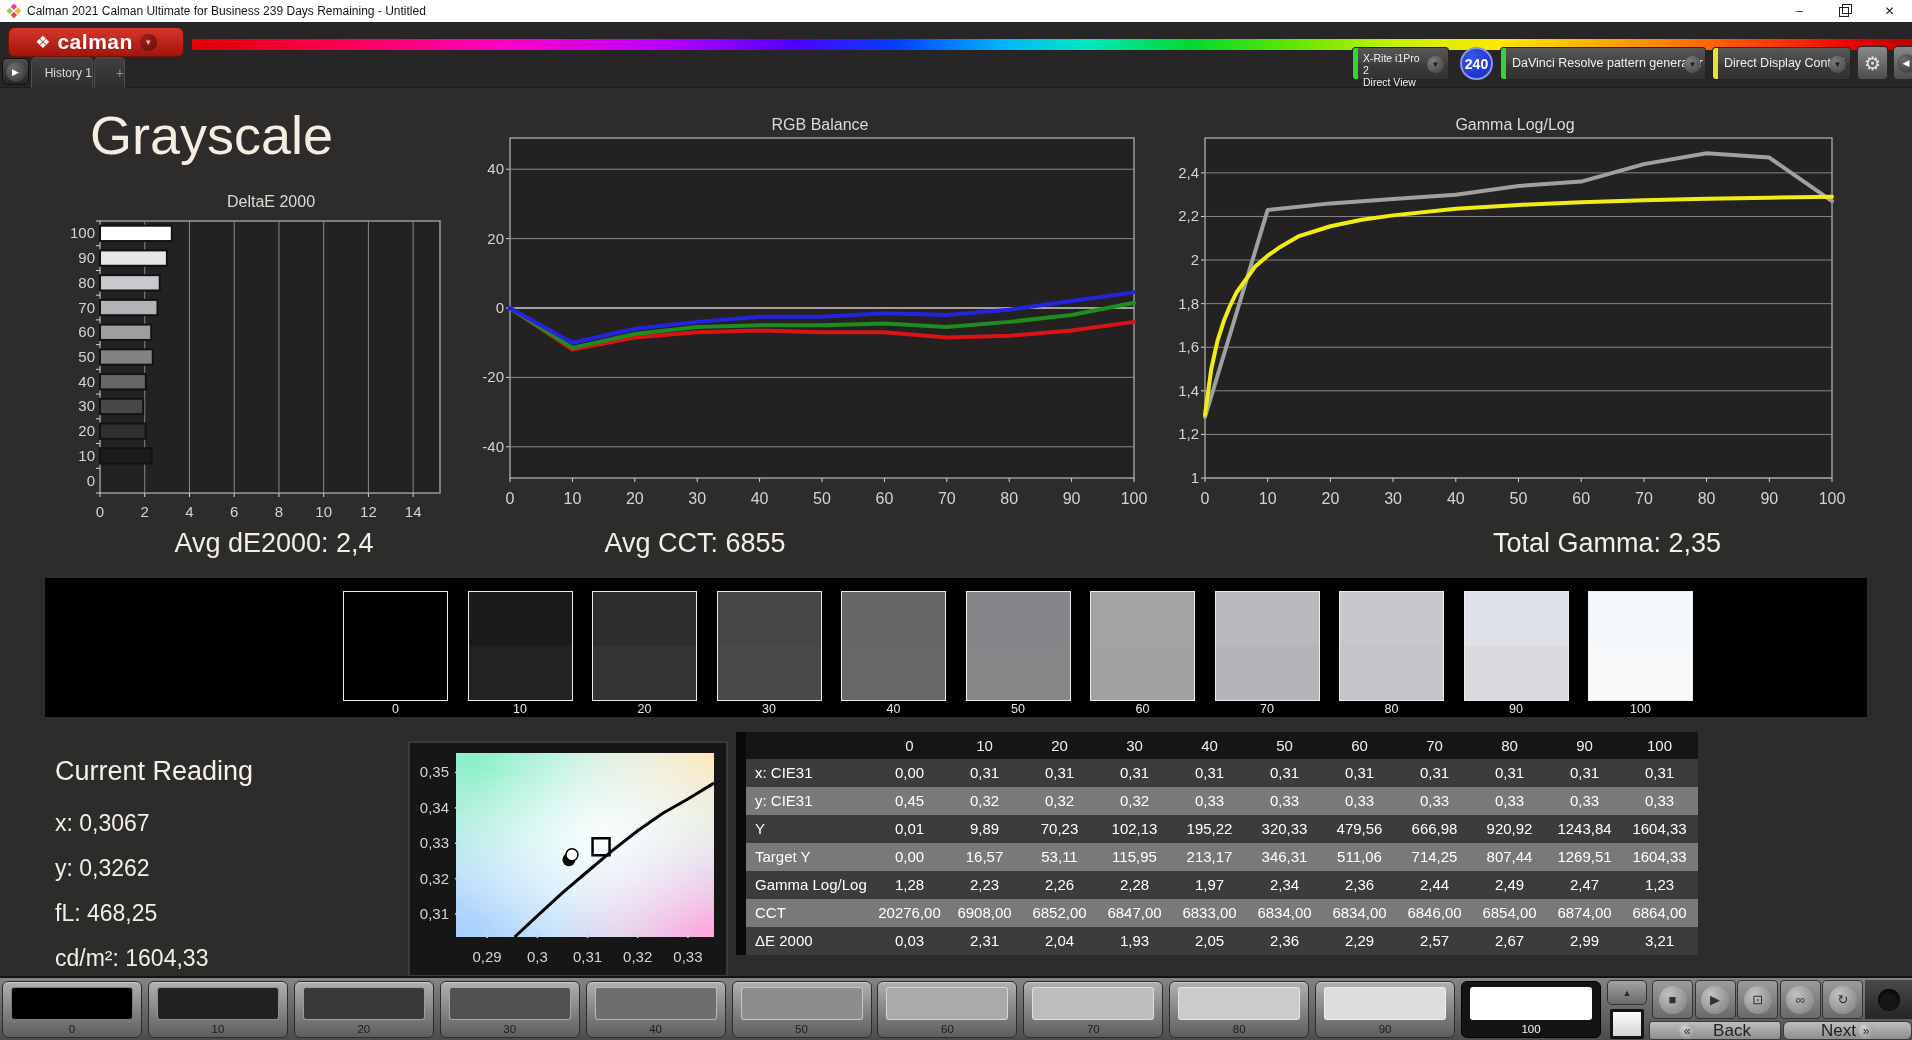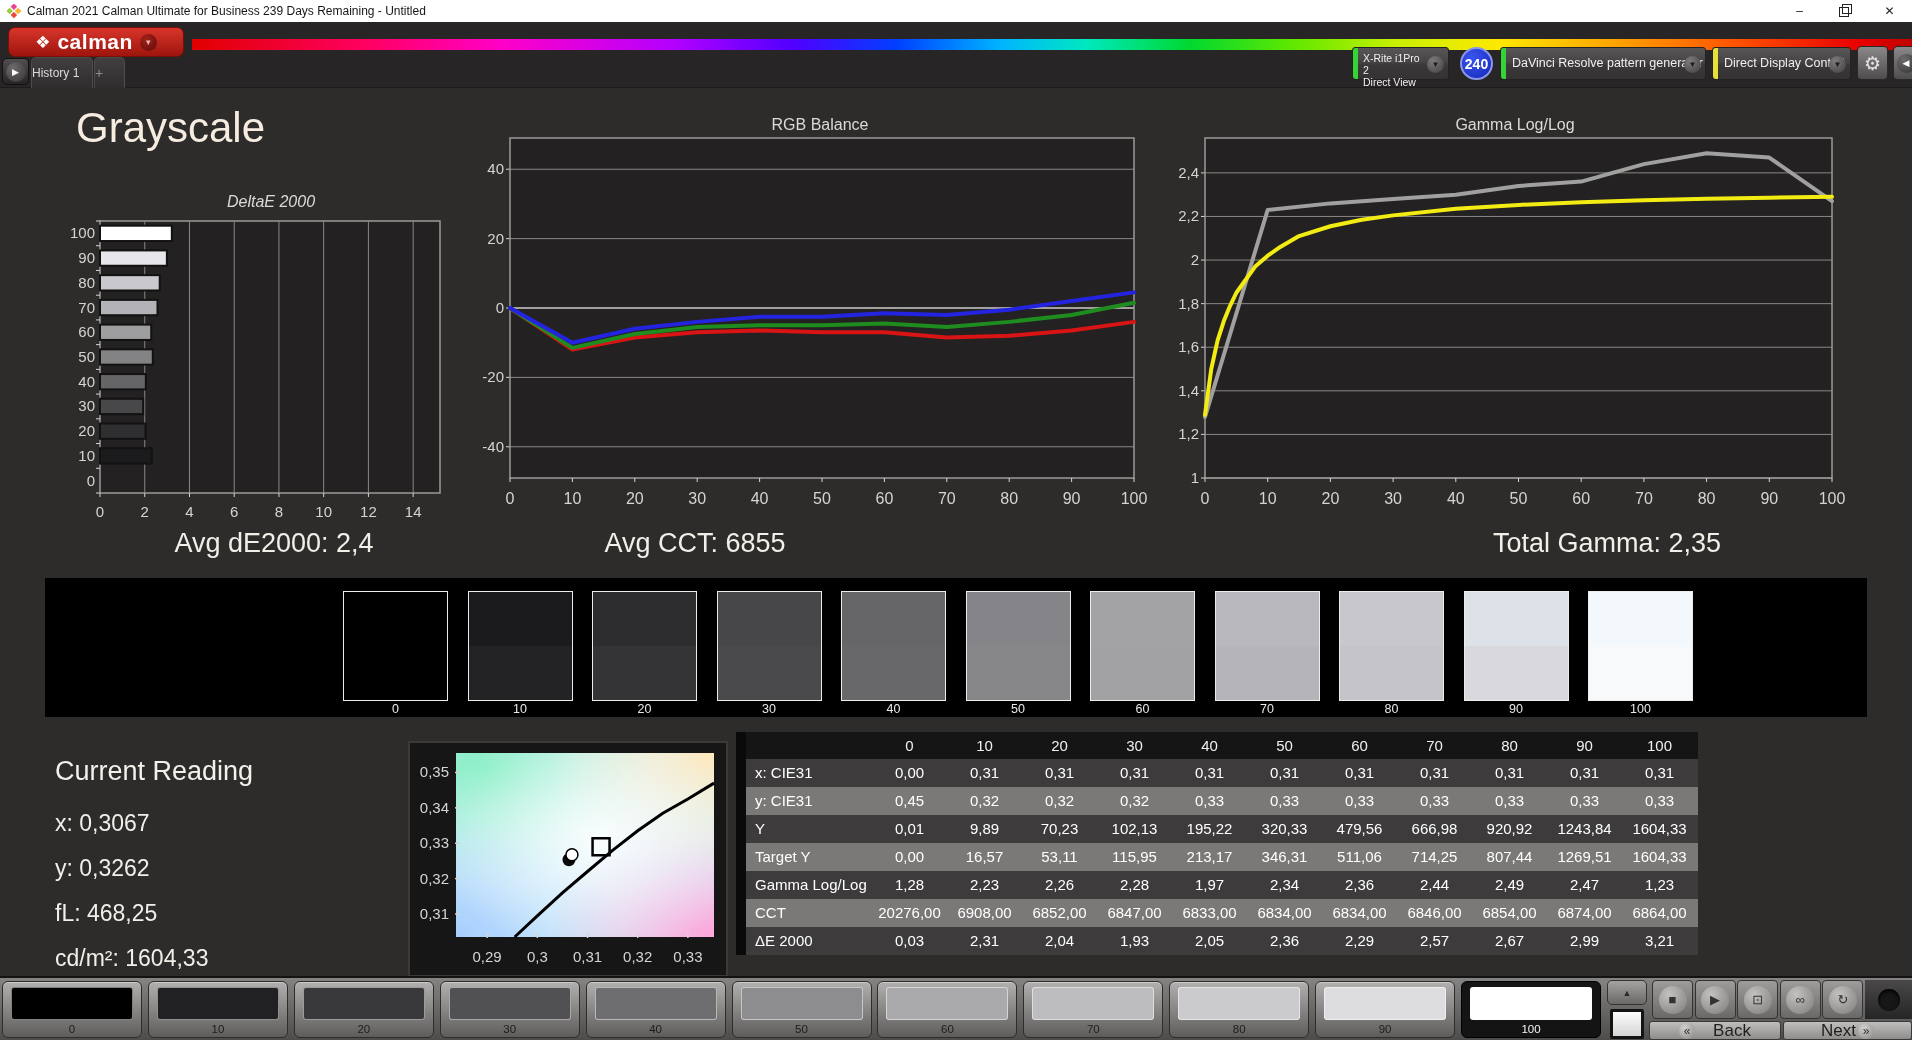--- a/index.html
+++ b/index.html
@@ -29,21 +29,21 @@
     background:linear-gradient(90deg,#e00000 0%,#ff0060 10%,#ff00c8 18%,#b400ff 28%,#5000ff 35%,
       #0040ff 41%,#00b4ff 47%,#00e8c0 52%,#00d830 58%,#60e800 64%,#c8f000 70%,#ffe800 76%,
       #ffa000 83%,#ff5000 90%,#e80000 97%,#c00000 100%); }
   .tab-arrow-btn { position:absolute; left:2px; top:36px; width:27px; height:27px; border-radius:5px;
     background:linear-gradient(#504e4e,#262424); border:1px solid #111; display:flex; align-items:center; justify-content:center; }
   .tab-arrow-btn .circ { width:20px; height:20px; border-radius:50%;
     background:radial-gradient(circle at 35% 30%, #6e6c6c, #343232);
     color:#fff; font-size:9px; display:flex; align-items:center; justify-content:center; }
   .tab { position:absolute; top:35px; height:31px; background:linear-gradient(#413f3f,#2f2d2d);
     border:1px solid #4e4c4c; border-bottom:none; border-radius:5px 5px 0 0;
-    display:flex; align-items:center; justify-content:flex-start; color:#dddcda; font-size:12px; }
+    display:flex; align-items:center; justify-content:flex-end; color:#dddcda; font-size:12px; }
   .tab.hist { left:31px; width:62px; }
   .tab.add  { left:94px; width:31px; color:#8f8d8d; font-size:14px; }
   .dd { position:absolute; top:25px; height:33px; border-radius:3px; border:1px solid #232222;
     background:linear-gradient(#585656 0%,#464444 45%,#3a3838 55%,#343232 100%); color:#f2f0ee; }
   .dd .bar { position:absolute; left:0; top:0; bottom:0; width:5px; border-radius:3px 0 0 3px; }
   .dd .caret { position:absolute; right:4px; top:8px; width:17px; height:17px; border-radius:50%;
     background:radial-gradient(circle at 35% 30%, #7d7b7b, #403e3e); color:#1c1b1b; font-size:8px;
     display:flex; align-items:center; justify-content:center; }
   .dd.xrite { left:1352px; width:97px; font-size:10.5px; line-height:12px; padding:4px 20px 0 10px; }
   .dd.davinci { left:1500px; width:206px; font-size:12.5px; line-height:31px; padding-left:11px; }
@@ -53,25 +53,25 @@
     color:#fff; font-size:14px; font-weight:bold; display:flex; align-items:center; justify-content:center; }
   .sq-btn { position:absolute; top:24px; height:34px; border-radius:4px; border:1px solid #2a2929;
     background:linear-gradient(#8a8888,#4e4c4c); display:flex; align-items:center; justify-content:center; }
   .sq-btn.gear { left:1857px; width:31px; color:#e6e4e2; font-size:19px; }
   .sq-btn.side { left:1893px; width:26px; }
   .sq-btn.side .circ { width:19px; height:19px; border-radius:50%;
     background:radial-gradient(circle at 35% 30%, #6e6c6c, #343232); color:#fff; font-size:9px;
     display:flex; align-items:center; justify-content:center; }
   
   .main { position:relative; height:888px; background:#2d2c2b; }
-  .page-title { position:absolute; left:76px; top:16px; font-size:42px; font-weight:400; color:#f6ecdf; }
+  .page-title { position:absolute; left:90px; top:16px; font-size:54px; font-weight:400; color:#f6ecdf; }
   .chart { position:absolute; }
   .chart .c-title { text-align:center; font-size:16px; color:#dcdad7; height:20px; }
   #deltae { left:70px; top:105px; width:380px; }
-  #deltae .c-title { padding-left:22px;font-style:italic; }
+  #deltae .c-title { padding-left:22px; }
   #rgb    { left:480px; top:28px; width:680px; }
   #gamma  { left:1175px; top:28px; width:680px; }
   svg text { font-family:"Liberation Sans", sans-serif; }
   .stat { position:absolute; top:440px; transform:translateX(-50%); font-size:27px; color:#f2efe9; white-space:nowrap; }
   .stat.s1{ left:274px; } .stat.s2{ left:695px; } .stat.s3{ left:1151px; } .stat.s4{ left:1607px; }
   
   .strip { position:absolute; left:45px; top:490px; width:1822px; height:139px; background:#000; }
   .strip .rot { position:absolute; left:300px; width:16px; writing-mode:vertical-rl; transform:rotate(180deg);
     font-size:12px; font-weight:bold; color:#f0f0f0; letter-spacing:.5px; text-align:center; }
   .strip .rot.actual { top:14px; height:54px; }
@@ -119,21 +119,21 @@
   .rec-panel { position:absolute; left:1865px; top:2px; width:47px; height:39px;
     background:linear-gradient(#4a4848,#262525); display:flex; align-items:center; justify-content:center; }
   .rec-dot { width:22px; height:22px; border-radius:50%; background:#181717; box-shadow:inset 0 2px 4px #000; }
   .nav-btn { position:absolute; top:43px; height:19px; border-radius:3px; border:1px solid #3a3939;
     background:linear-gradient(#c0bebc,#8f8d8b); display:flex; align-items:center; justify-content:center;
     font-size:17px; color:#201f1e; }
   .nav-btn .chev { width:16px; height:16px; border-radius:50%;
     background:radial-gradient(circle at 35% 30%, #d2d0ce, #8a8886); font-size:12px; color:#333;
     display:flex; align-items:center; justify-content:center; }
   .nav-btn.back { left:1649px; width:132px; gap:18px; }
-  .nav-btn.next { left:1783px; width:129px; gap:2px; }
+  .nav-btn.next { left:1783px; width:129px; gap:2px;border-radius:6px; }
 </style>
 </head>
 <body>
 
 <div class="titlebar">
   <svg class="app-ico" width="14" height="14" viewBox="0 0 14 14">
     <rect x="4.6" y="0.4" width="4.6" height="4.6" transform="rotate(45 6.9 2.7)" fill="#e84393"></rect>
     <rect x="0.4" y="4.6" width="4.6" height="4.6" transform="rotate(45 2.7 6.9)" fill="#9ccc3c"></rect>
     <rect x="8.8" y="4.6" width="4.6" height="4.6" transform="rotate(45 11.1 6.9)" fill="#f7b731"></rect>
     <rect x="4.6" y="8.8" width="4.6" height="4.6" transform="rotate(45 6.9 11.1)" fill="#e74c3c"></rect>

